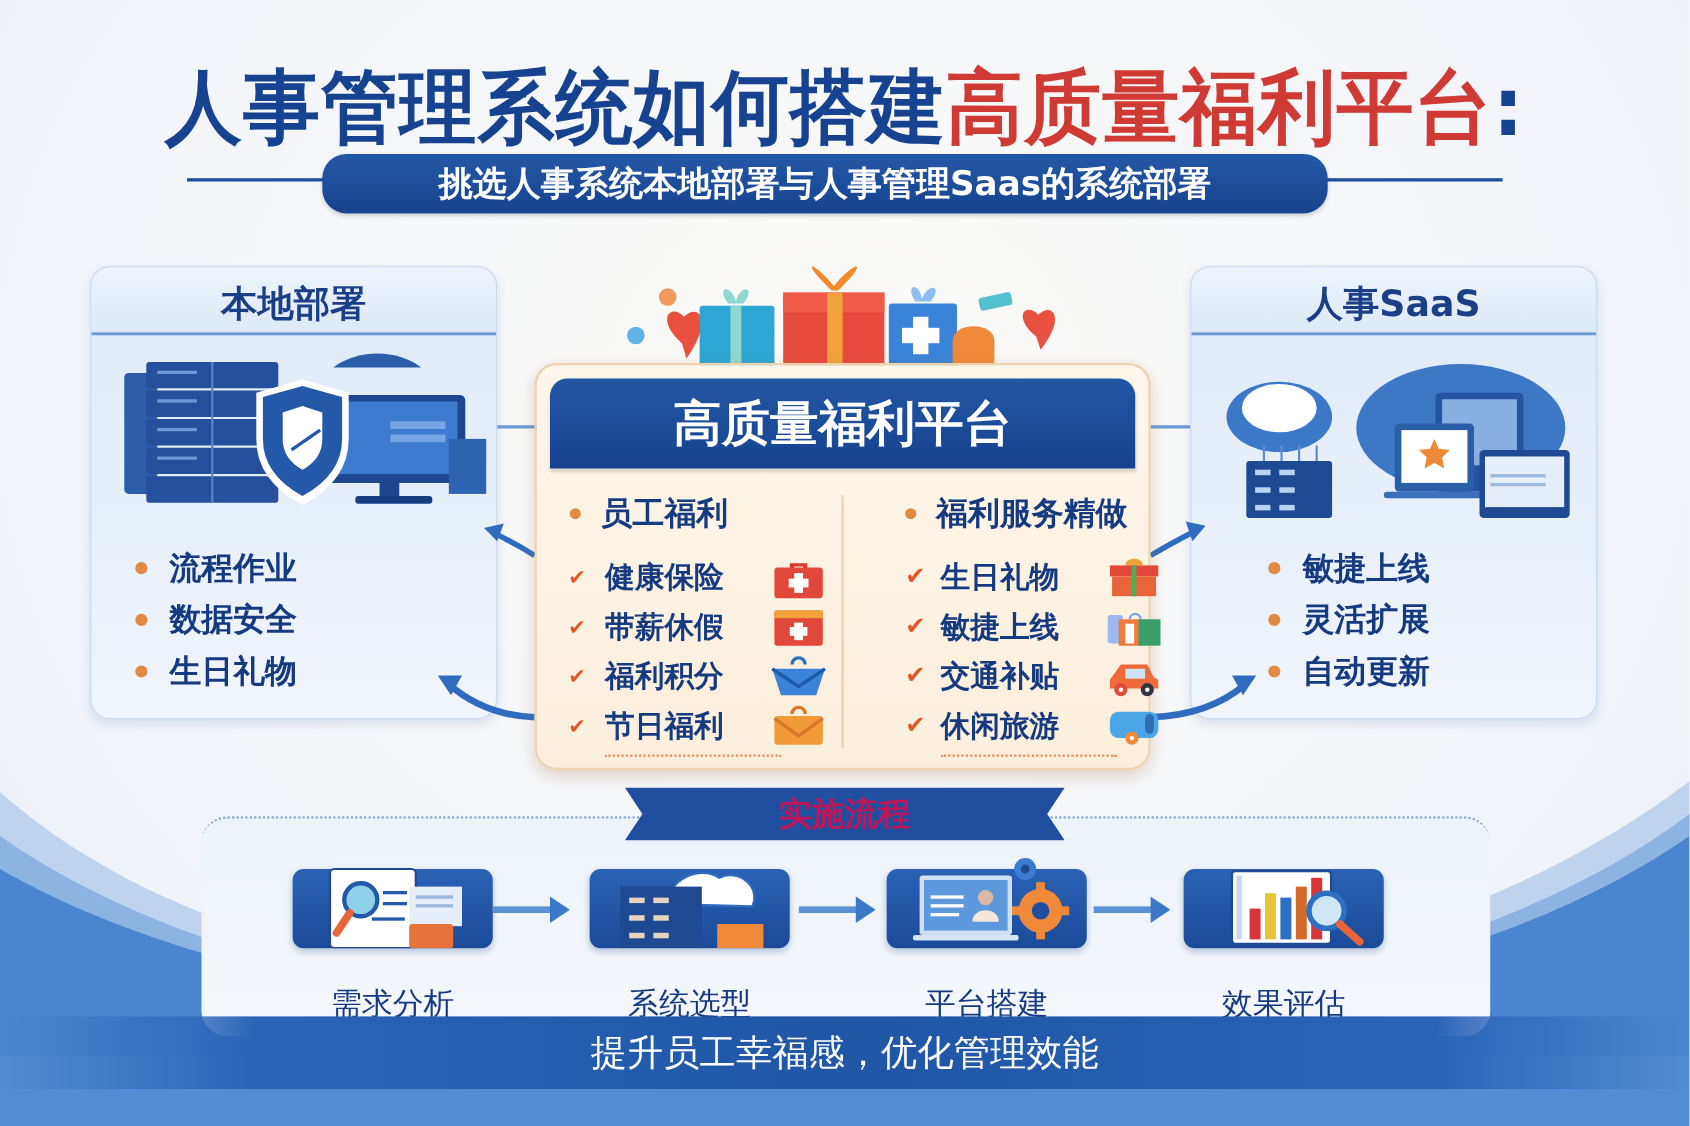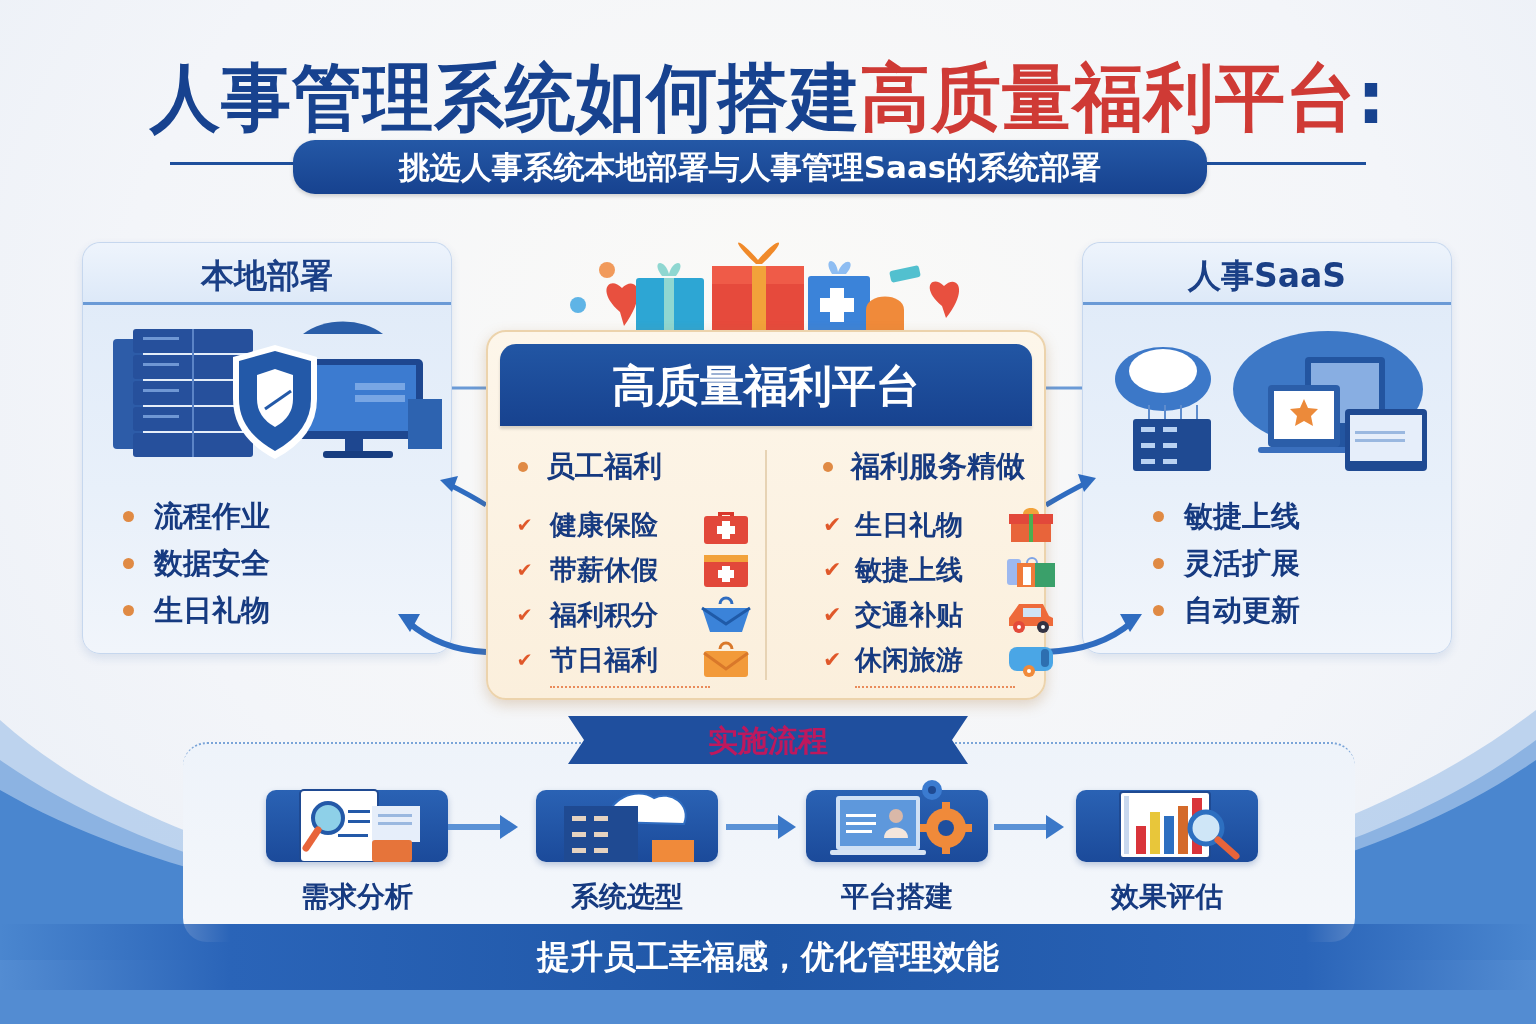--- a/index.html
+++ b/index.html
@@ -95,30 +95,30 @@
   }
   .flow-ribbon-text {
     position: absolute; left: 568px; top: 716px; width: 400px; height: 48px; z-index: 6;
     color: #be185d; font-size: 30px; font-weight: bold; text-align: center; line-height: 50px;
   }
   .flow-step { position: absolute; top: 790px; width: 182px; height: 130px; z-index: 4; text-align: center; }
   .flow-step .step-card {
     width: 182px; height: 72px; background: linear-gradient(#2a62b4, #1b4a9a); border-radius: 10px;
     position: relative; overflow: visible; box-shadow: 0 3px 6px rgba(20,60,130,.25);
   }
-  .flow-step .step-label { margin-top: 16px; font-size: 28px; font-weight: bold; color: #163a80; }
+  .flow-step .step-label { margin-top: 32px; font-size: 28px; font-weight: normal; color: #163a80; }
   .flow-arrow { position: absolute; top: 812px; width: 72px; height: 30px; z-index: 4; }
   
   .bottom-banner {
     position: absolute; left: 0; top: 924px; width: 1536px; height: 66px; z-index: 5;
     background: linear-gradient(90deg, rgba(40,100,190,0) 0%, #2a64b8 15%, #1f56a6 50%, #2a64b8 85%, rgba(40,100,190,0) 100%);
   }
   .bottom-text {
     position: absolute; left: 0; top: 924px; width: 1536px; height: 61px; z-index: 6;
-    color: #fff; font-size: 33px; font-weight: bold; text-align: center; line-height: 66px; border-radius: 17px;
+    color: #fff; font-size: 33px; font-weight: normal; text-align: center; line-height: 66px; border-radius: 17px;
   }
 </style>
 </head>
 <body>
 
 <svg class="bg-wave" viewBox="0 0 1536 1024">
   <path d="M0 760 C 200 900, 500 930, 768 935 C 1050 930, 1350 880, 1536 740 L1536 1024 L0 1024 Z" fill="#4a86cf"></path>
   <path d="M0 720 C 180 880, 480 915, 768 920 C 1060 915, 1340 860, 1536 710 L1536 760 C 1350 890, 1050 935, 768 940 C 500 935, 200 905, 0 790 Z" fill="#a8c6ea" opacity="0.7"></path>
   <path d="M0 960 L1536 960 L1536 1024 L0 1024 Z" fill="#5b92d6" opacity="0.5"></path>
 </svg>

